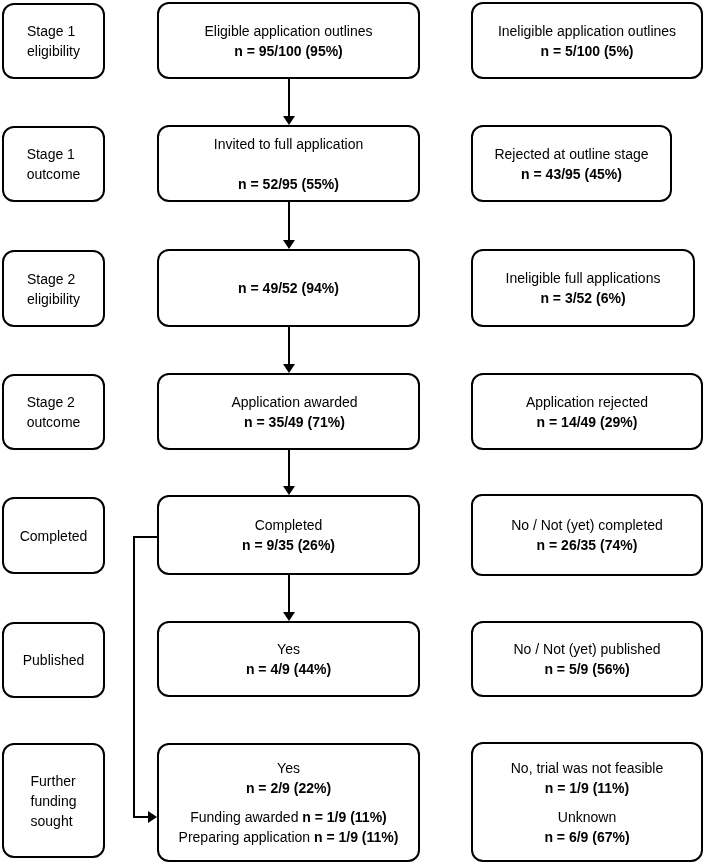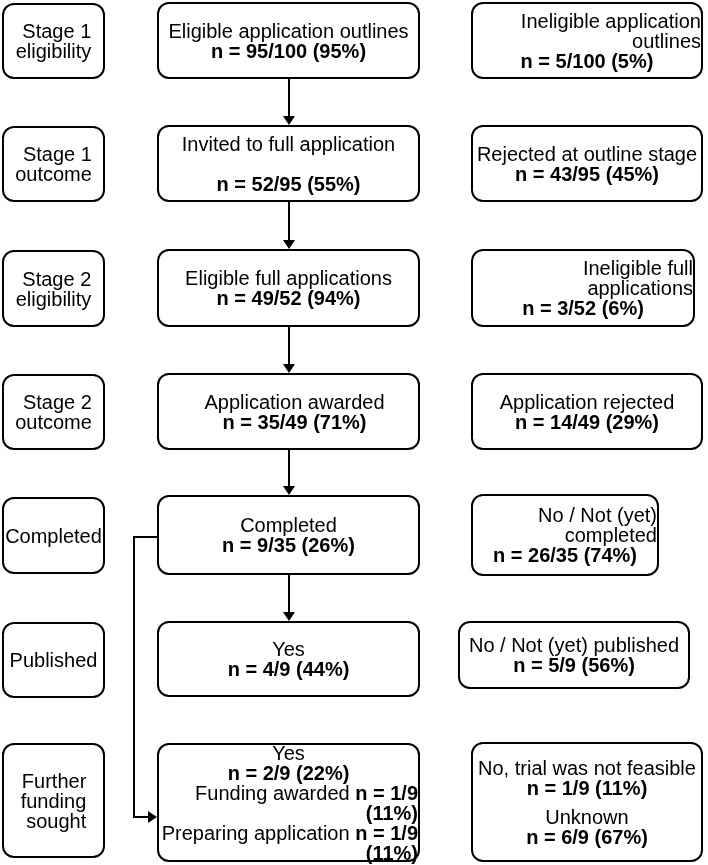--- a/index.html
+++ b/index.html
@@ -15,22 +15,22 @@
   .box {
     position: absolute;
     box-sizing: border-box;
     border: 2px solid #000000;
     border-radius: 12px;
     background: #ffffff;
     display: flex;
     flex-direction: column;
     align-items: center;
     justify-content: center;
-    text-align: right;
-    font-size: 20px;
+    text-align: left;
+    font-size: 14px;
     line-height: 20px;
   }
   .label-box { white-space: pre-line; }
   .stat { font-weight: bold; }
   .inline-stat { font-weight: bold; }
   .spacer { height: 9px; }
   .vline, .hline { position: absolute; background: #000000; }
   .head-down {
     position: absolute; width: 0; height: 0;
     border-left: 6px solid transparent;
@@ -59,29 +59,28 @@
     <div>Ineligible application outlines</div>
     <div class="stat">n = 5/100 (5%)</div>
   </div>
 
   <div class="box label-box" style="left:2px; top:126px; width:103px; height:76px;">Stage 1
 outcome</div>
   <div class="box" style="left:157px; top:125px; width:263px; height:77px;gap:20px;">
     <div>Invited to full application</div>
     <div class="stat">n = 52/95 (55%)</div>
   </div>
-  <div class="box" style="left:471px; top:125px; width:232px; height:77px;">
+  <div class="box" style="left:471px; top:125px; width:201px; height:77px;">
     <div>Rejected at outline stage</div>
     <div class="stat">n = 43/95 (45%)</div>
   </div>
 
   <div class="box label-box" style="left:2px; top:250px; width:103px; height:77px;">Stage 2
 eligibility</div>
   <div class="box" style="left:157px; top:249px; width:263px; height:78px;">
-    <div>Eligible full applications</div>
     <div class="stat">n = 49/52 (94%)</div>
   </div>
   <div class="box" style="left:471px; top:249px; width:224px; height:78px;">
     <div>Ineligible full applications</div>
     <div class="stat">n = 3/52 (6%)</div>
   </div>
 
   <div class="box label-box" style="left:2px; top:374px; width:103px; height:76px;">Stage 2
 outcome</div>
   <div class="box" style="left:157px; top:373px; width:263px; height:77px;padding-left:12px;">
@@ -91,31 +90,31 @@
   <div class="box" style="left:471px; top:373px; width:232px; height:77px;">
     <div>Application rejected</div>
     <div class="stat">n = 14/49 (29%)</div>
   </div>
 
   <div class="box label-box" style="left:2px; top:497px; width:103px; height:77px;">Completed</div>
   <div class="box" style="left:157px; top:495px; width:263px; height:80px;">
     <div>Completed</div>
     <div class="stat">n = 9/35 (26%)</div>
   </div>
-  <div class="box" style="left:471px; top:494px; width:188px; height:82px;">
+  <div class="box" style="left:471px; top:494px; width:232px; height:82px;border-radius:11px;">
     <div>No / Not (yet) completed</div>
     <div class="stat">n = 26/35 (74%)</div>
   </div>
 
   <div class="box label-box" style="left:2px; top:622px; width:103px; height:76px;">Published</div>
   <div class="box" style="left:157px; top:621px; width:263px; height:76px;">
     <div>Yes</div>
     <div class="stat">n = 4/9 (44%)</div>
   </div>
-  <div class="box" style="left:458px; top:621px; width:232px; height:68px;">
+  <div class="box" style="left:471px; top:621px; width:232px; height:76px;">
     <div>No / Not (yet) published</div>
     <div class="stat">n = 5/9 (56%)</div>
   </div>
 
   <div class="box label-box" style="left:2px; top:743px; width:103px; height:115px;">Further
 funding
 sought</div>
   <div class="box" style="left:157px; top:743px; width:263px; height:119px;">
     <div>Yes</div>
     <div class="stat">n = 2/9 (22%)</div>

